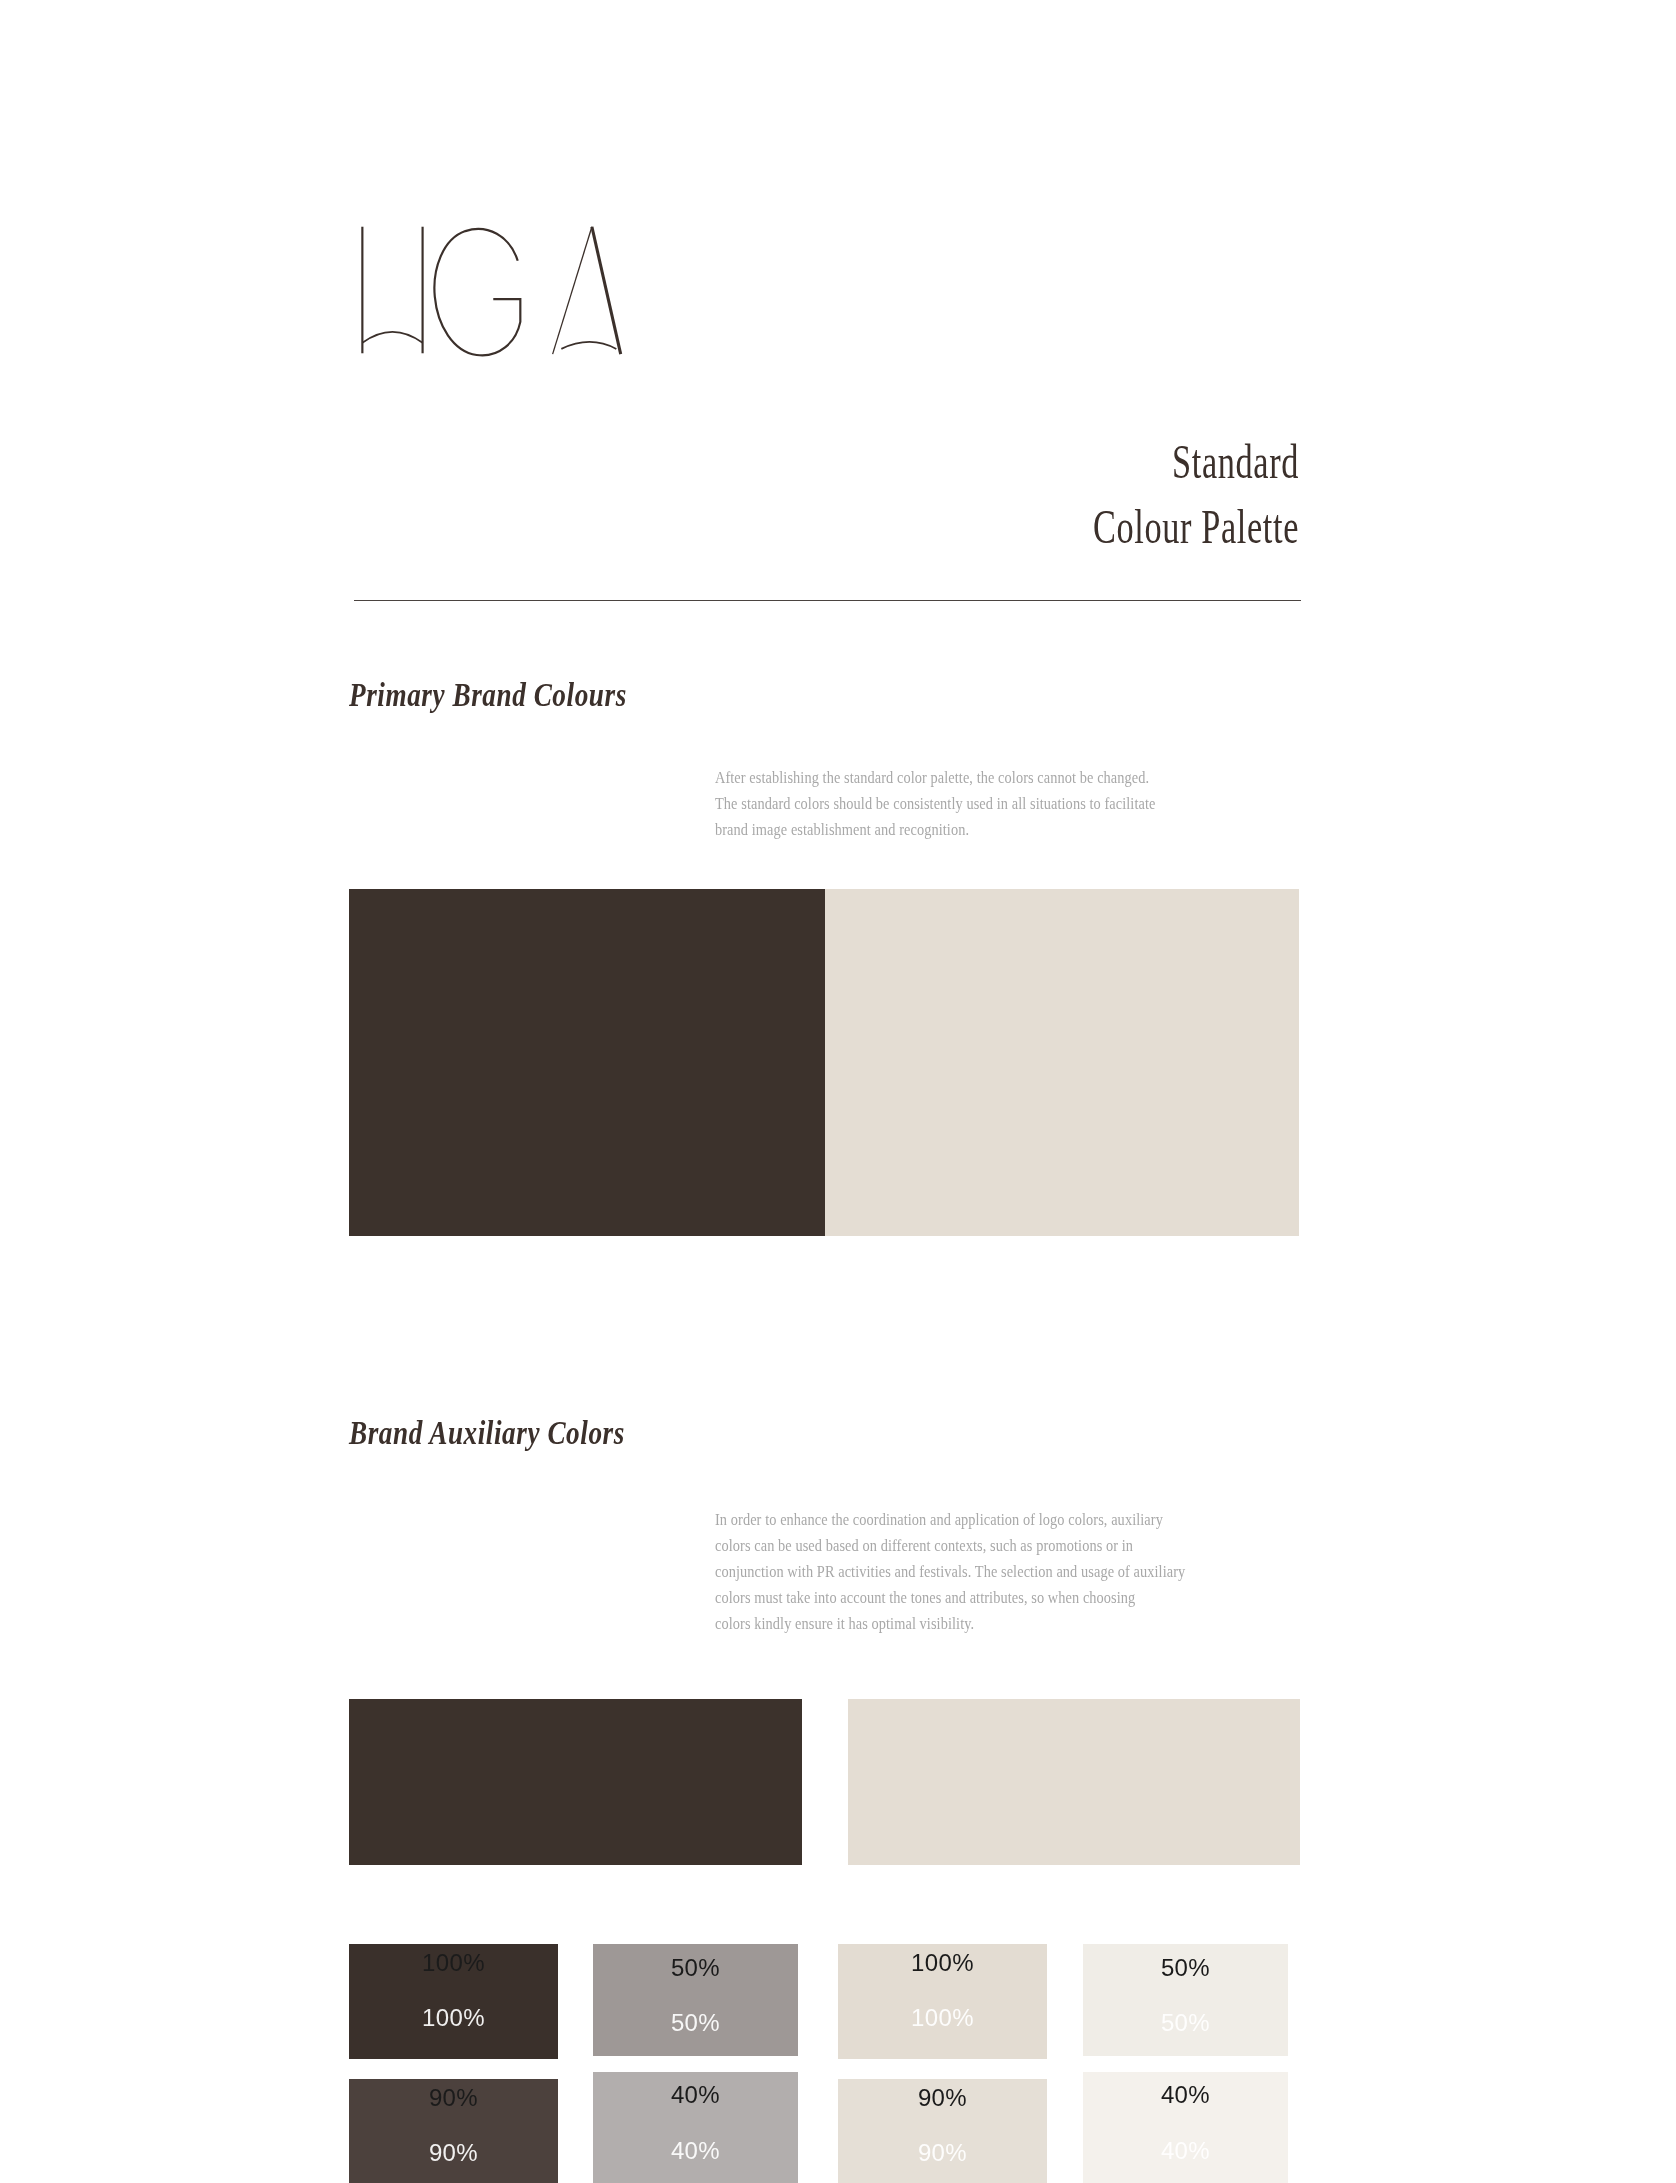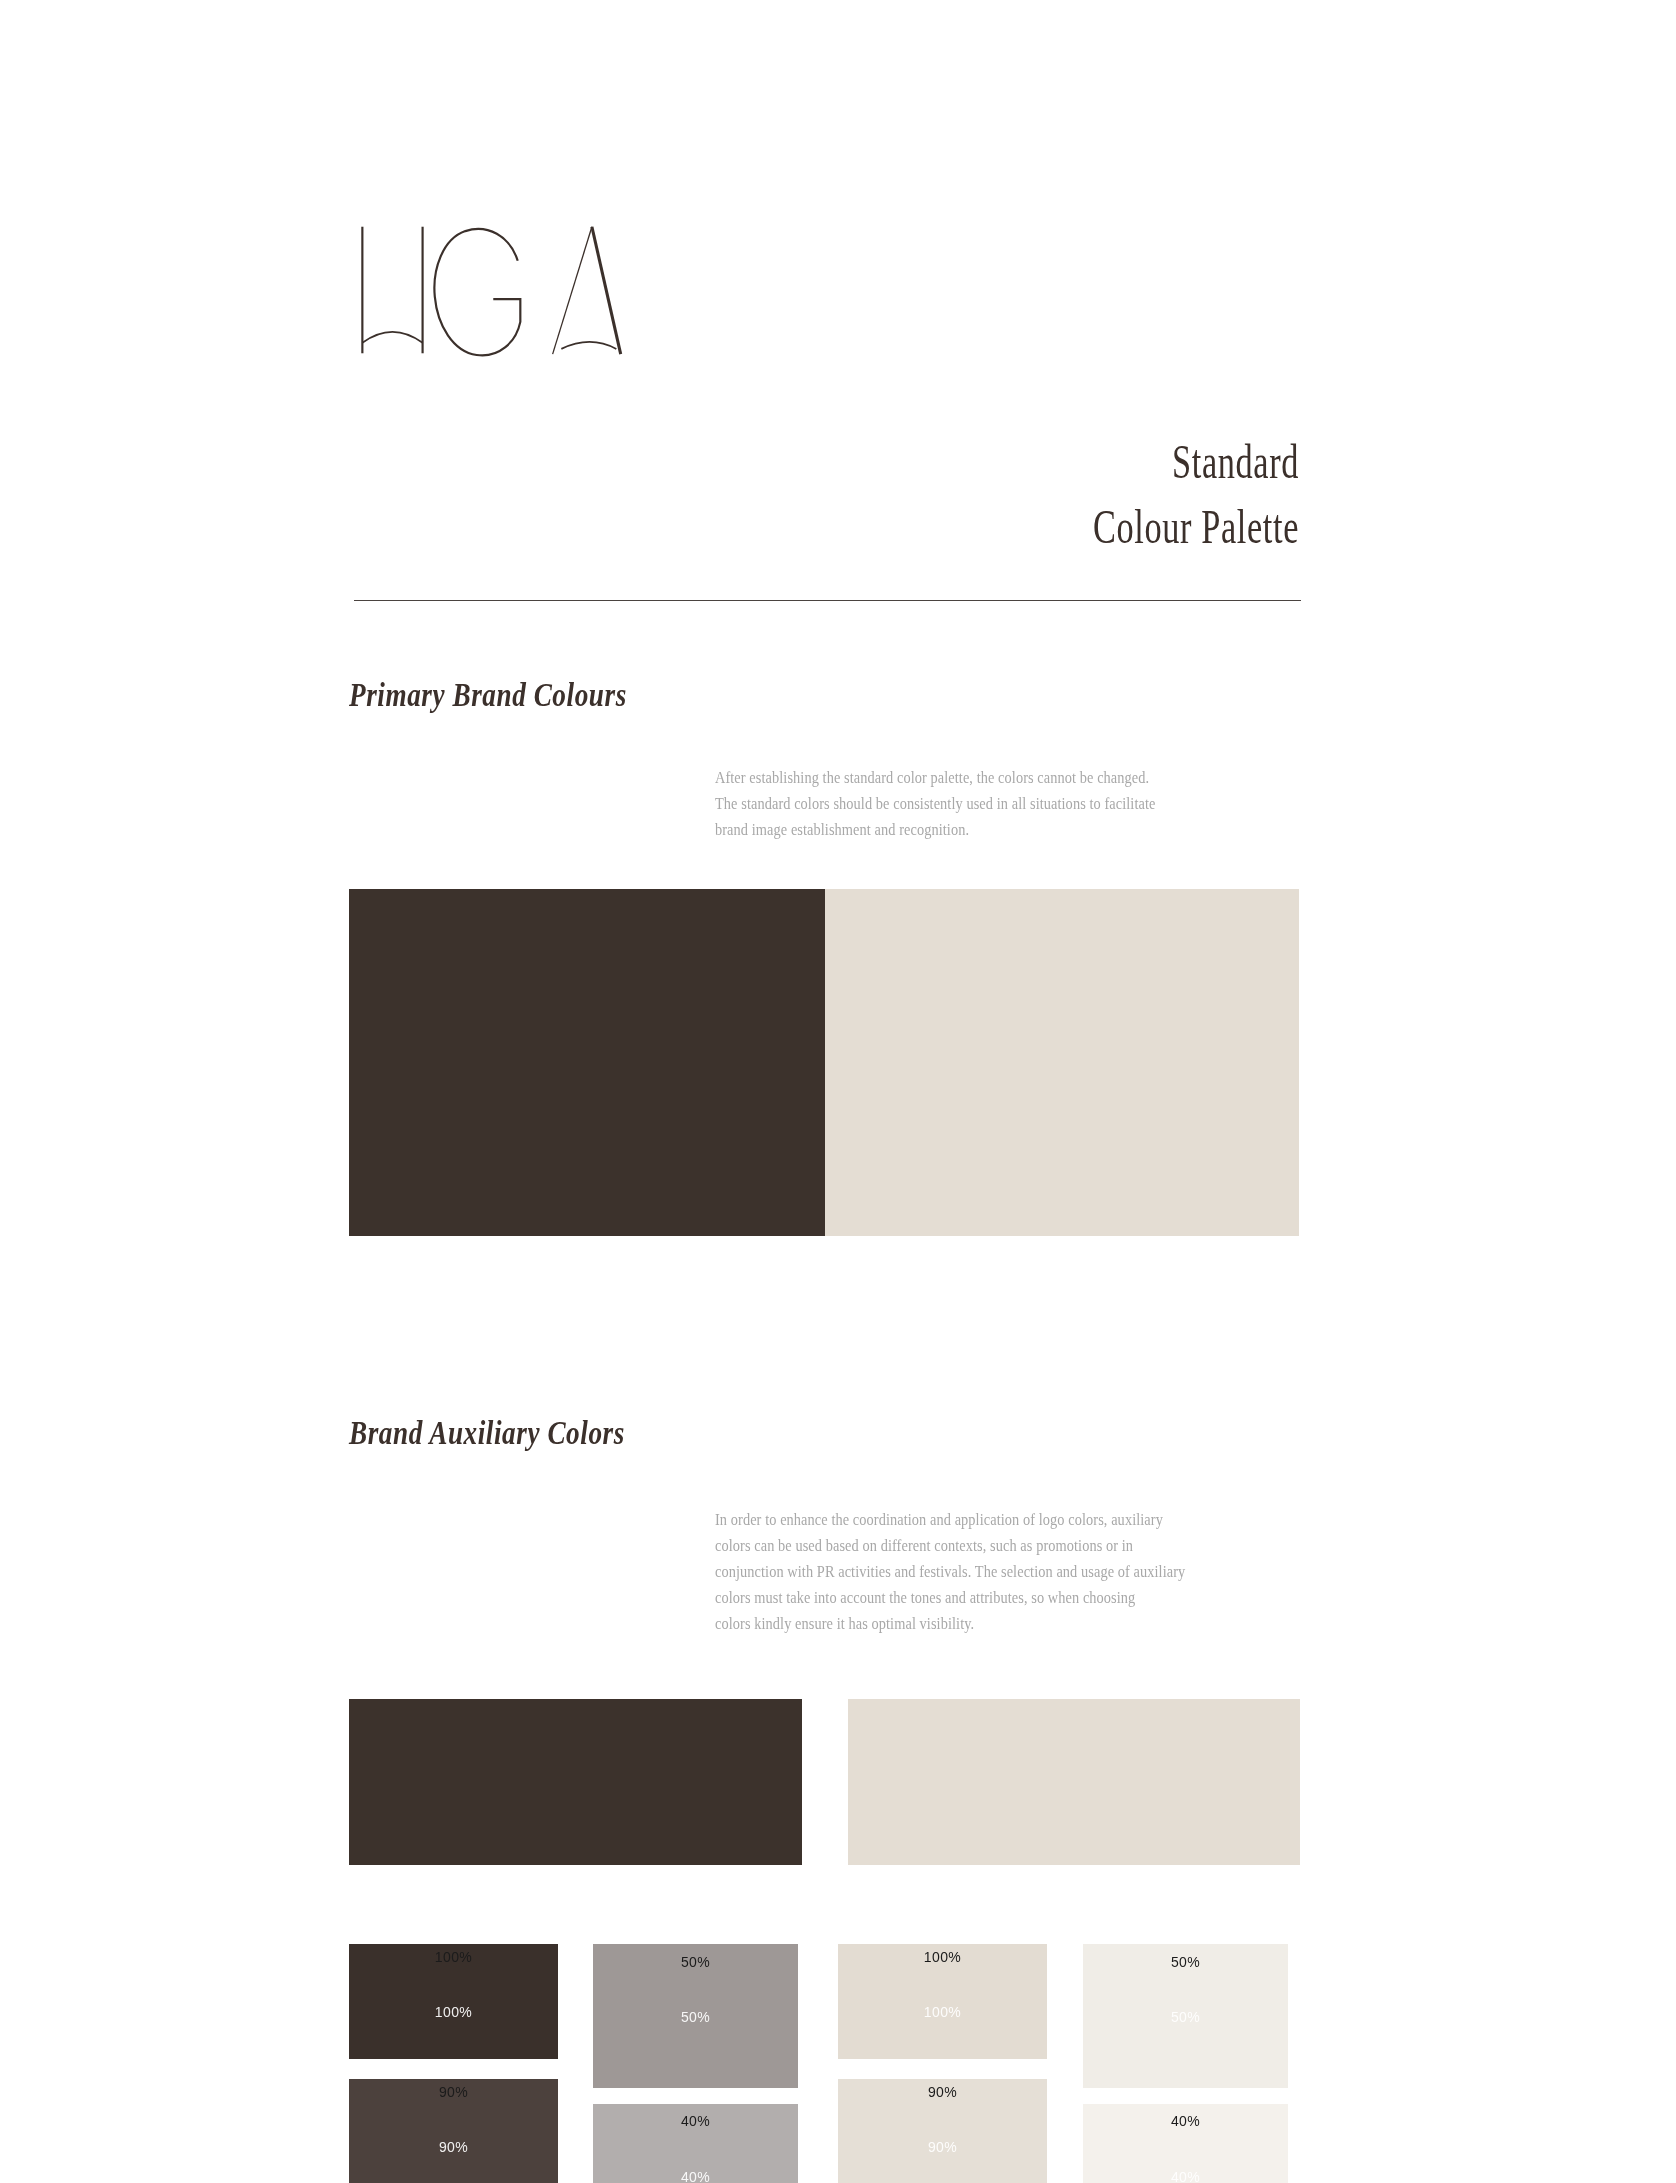--- a/index.html
+++ b/index.html
@@ -130,34 +130,34 @@
     width:205px;
   }
   #tcol-0 { left:0px;    width:209px; }
   #tcol-1 { left:244px;  width:205px; }
   #tcol-2 { left:489px; width:209px; }
   #tcol-3 { left:734px; width:205px; }
 
   .tint-cell {
     position:relative;
     width:100%;
-    height:144px;
+    height:112px;
     margin-bottom:15.7px;
     overflow:hidden;
   }
   .tint-col.offset .tint-cell { height:115px; margin-bottom:20px; }
 
   .tint-lbl {
     position:absolute;
     left:0;
     width:100%;
     text-align:center;
     font-family:"Liberation Sans", sans-serif;
     font-weight:300;
-    font-size:14px;
+    font-size:24px;
     letter-spacing:0.4px;
   }
   .tint-lbl-dark  { top:9.6px;  color:#1b1b1b; }
   .tint-lbl-light { top:65px; color:rgba(255,255,255,0.92); }
   .tint-col.offset .tint-lbl-dark  { top:5.2px; }
   .tint-col.offset .tint-lbl-light { top:60px; }
 </style>
 </head>
 <body>
 

